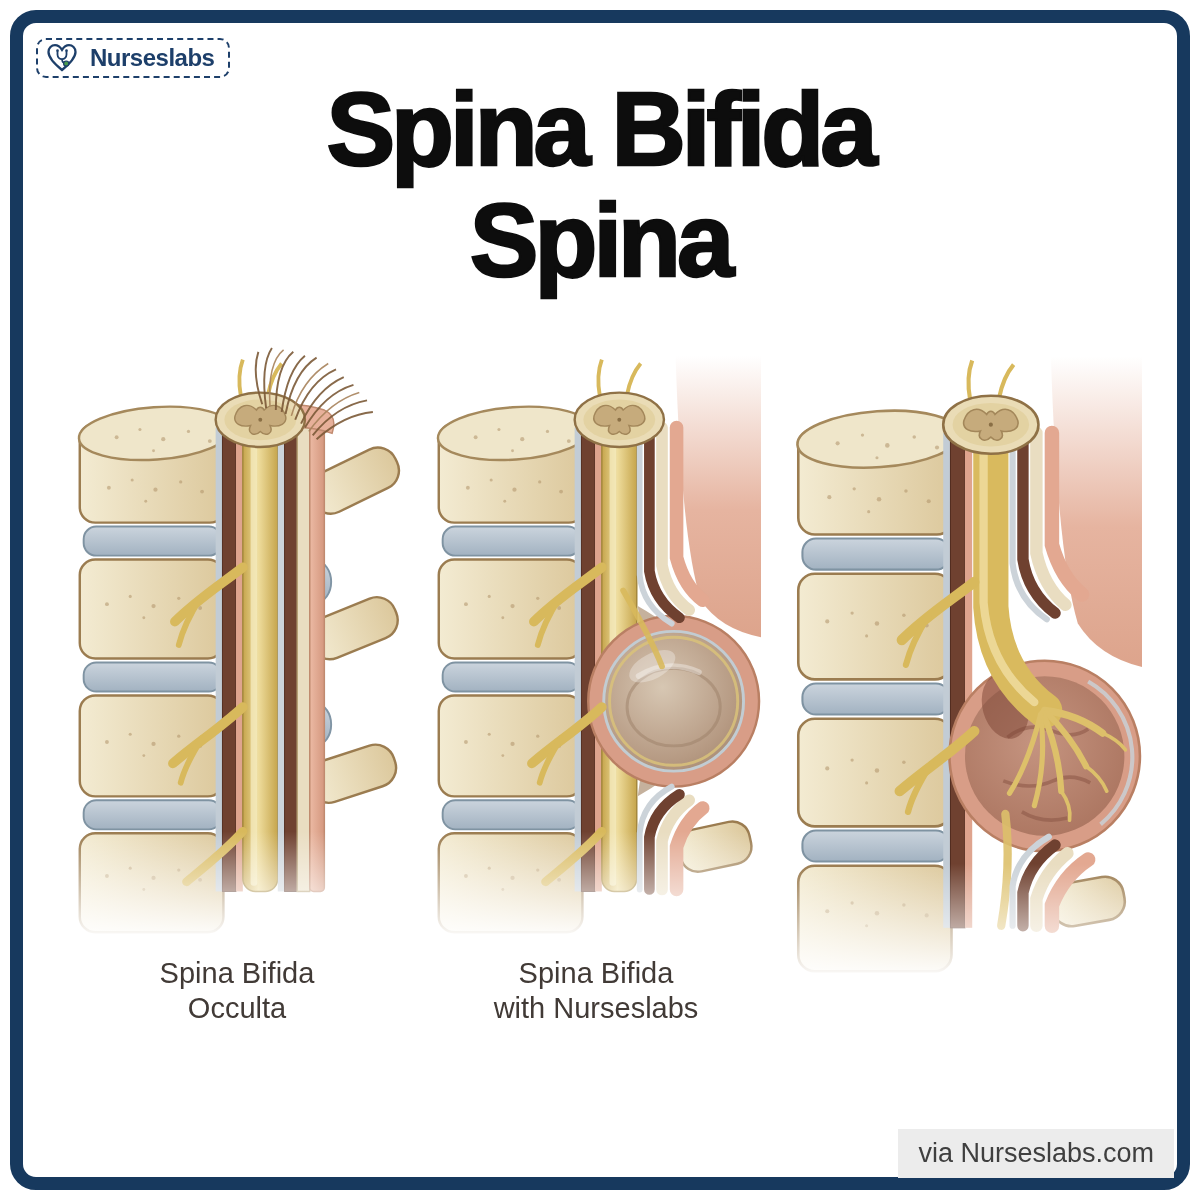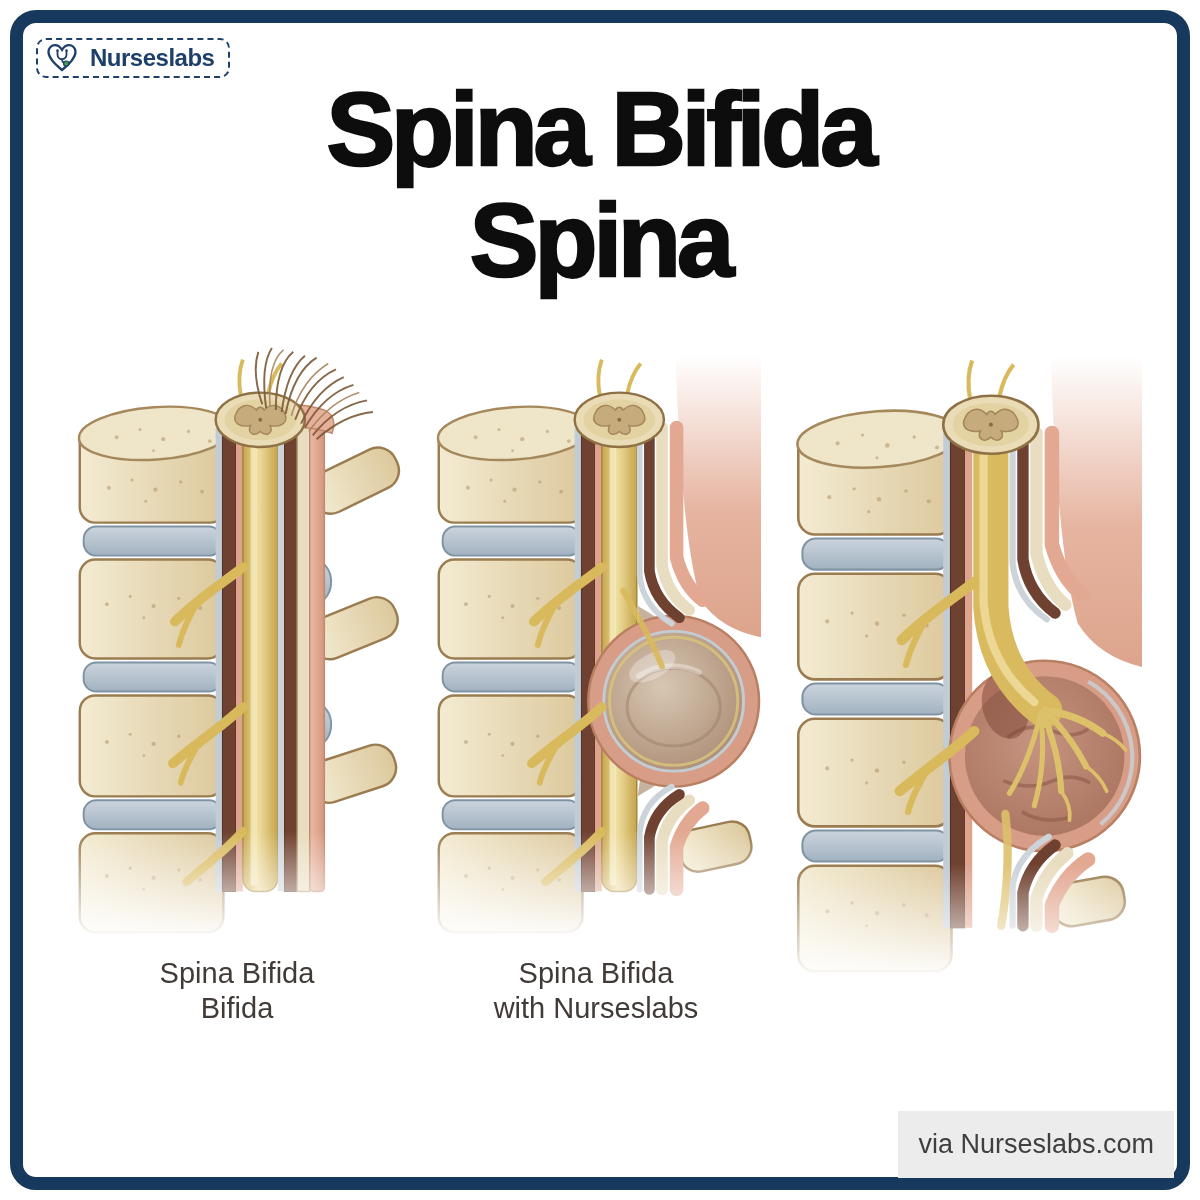--- a/index.html
+++ b/index.html
@@ -40,21 +40,21 @@
   .panel { width: 330px; margin: 0; }
   .panel:last-child { width: 352px; }
   .panel svg { width: 100%; height: auto; display: block; }
   .panel-label {
     margin-top: 16px; text-align: center;
     font-size: 29px; color: #413a36; line-height: 1.2;
   }
   .attribution {
     position: absolute; right: 26px; bottom: 22px;
     background: #ececec; color: #3f3f3f;
-    font-size: 27px; padding: 18px 20px;
+    font-size: 27px; padding: 9px 20px;
   }
 </style>
 </head>
 <body>
 
 <div class="frame"></div>
 
 <div class="logo">
   <svg width="32" height="30" viewBox="0 0 32 30">
     <path d="M16,27 C8,20.5 2.5,15 2.5,9 C2.5,4.8 5.6,2.2 9,2.2 C11.9,2.2 14.2,4 16,6.8 C17.8,4 20.1,2.2 23,2.2 C26.4,2.2 29.5,4.8 29.5,9 C29.5,15 24,20.5 16,27 Z" fill="none" stroke="#1d3f6a" stroke-width="2.3"></path>
@@ -179,21 +179,21 @@
       <g fill="none" stroke="#d8b95c" stroke-linecap="round">
         <path d="M176,228 C150,248 128,262 106,284" stroke-width="10"></path>
         <path d="M132,260 C122,276 114,292 110,308" stroke-width="6"></path>
         <path d="M176,372 C152,394 130,408 104,430" stroke-width="10"></path>
         <path d="M134,404 C124,420 116,434 112,450" stroke-width="6"></path>
         <path d="M176,500 C158,520 140,534 118,552" stroke-width="9"></path>
       </g>
 
       <rect x="0" y="500" width="340" height="112" fill="url(#p1fade)"></rect>
     </svg>
-    <figcaption class="panel-label"><span>Spina Bifida</span><br><span>Bifida</span></figcaption>
+    <figcaption class="panel-label"><span>Spina Bifida</span><br><span>Occulta</span></figcaption>
   </figure>
 
   <figure class="panel">
     <svg viewBox="0 0 340 612">
       <defs>
         <linearGradient id="p2bone" x1="0" y1="0" x2="1" y2="0">
           <stop offset="0" stop-color="#f3ebd2"></stop>
             <stop offset="1" stop-color="#dcc89c"></stop>
         </linearGradient>
         <linearGradient id="p2disc" x1="0" y1="0" x2="0" y2="1">

